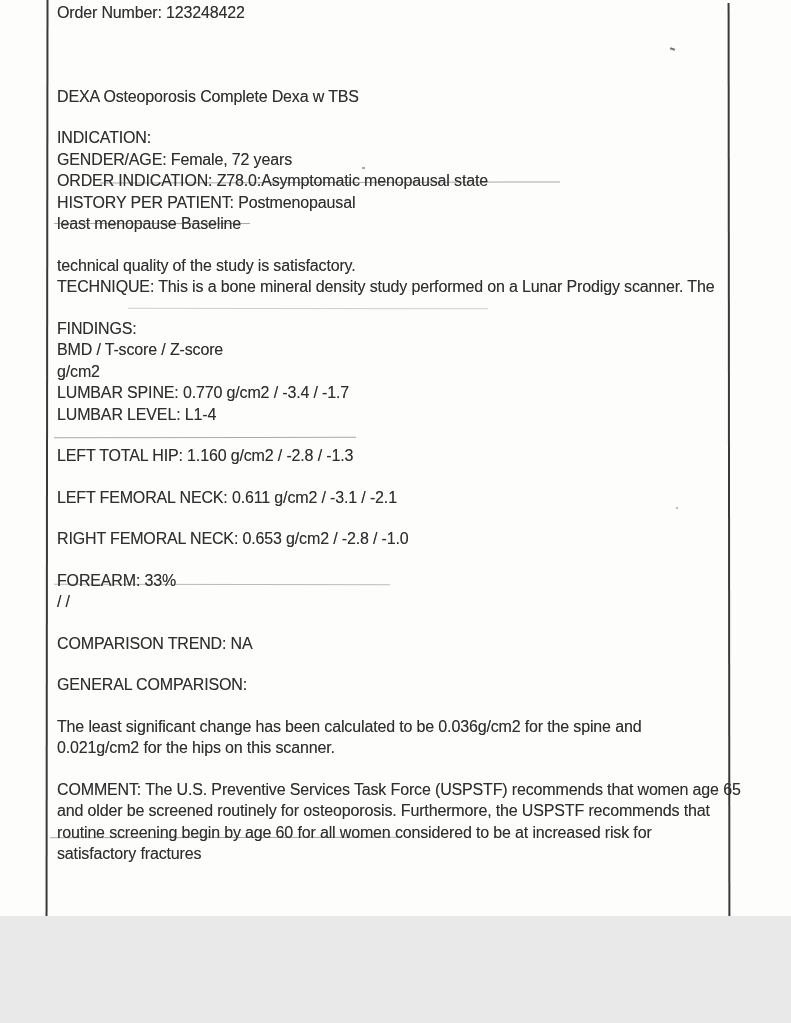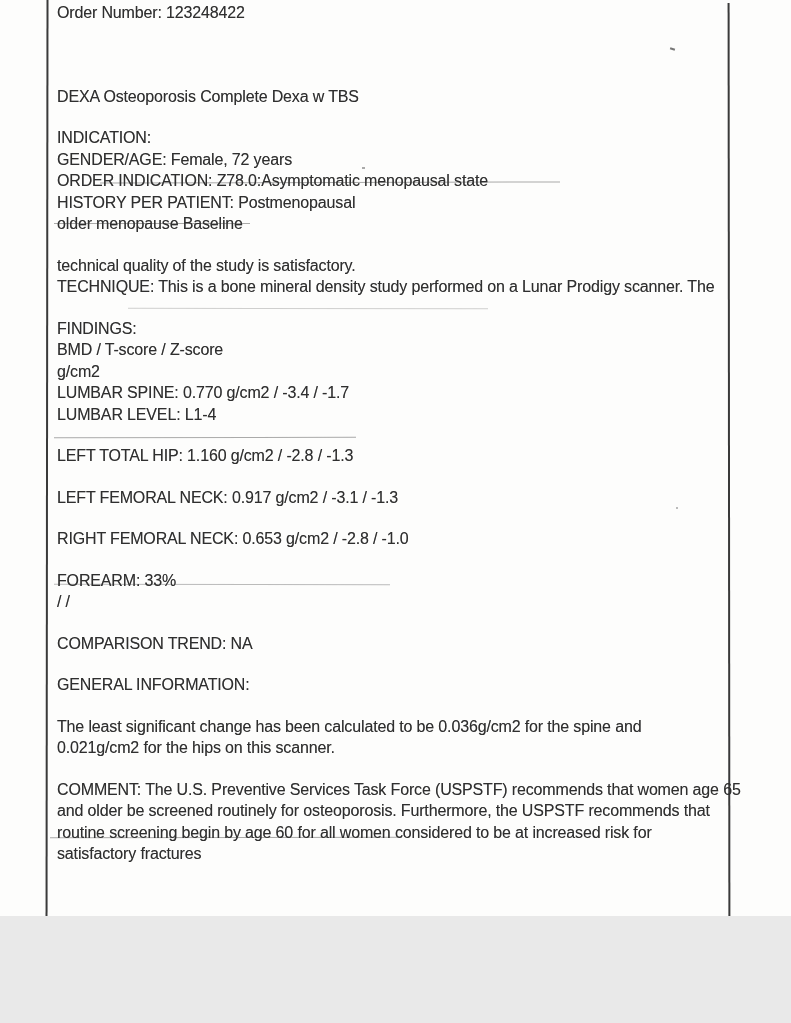--- a/index.html
+++ b/index.html
@@ -62,21 +62,21 @@
 
     <div class="para">
       <div class="line">DEXA Osteoporosis Complete Dexa w TBS</div>
     </div>
 
     <div class="para">
       <div class="line">INDICATION:</div>
       <div class="line">GENDER/AGE: Female, 72 years</div>
       <div class="line">ORDER INDICATION: Z78.0:Asymptomatic menopausal state</div>
       <div class="line">HISTORY PER PATIENT: Postmenopausal</div>
-      <div class="line">older menopause Baseline</div>
+      <div class="line">least menopause Baseline</div>
     </div>
 
 
     <div class="para">
       <div class="line">technical quality of the study is satisfactory.</div>
       <div class="line">TECHNIQUE: This is a bone mineral density study performed on a Lunar Prodigy scanner. The</div>
     </div>
 
     <div class="para">
       <div class="line">FINDINGS:</div>
@@ -85,38 +85,38 @@
       <div class="line">LUMBAR SPINE: 0.770 g/cm2 / -3.4 / -1.7</div>
       <div class="line">LUMBAR LEVEL: L1-4</div>
     </div>
 
     <div class="para">
       <div class="line">LEFT TOTAL HIP: 1.160 g/cm2 / -2.8 / -1.3</div>
     </div>
 
 
     <div class="para">
-      <div class="line">LEFT FEMORAL NECK: 0.917 g/cm2 / -3.1 / -1.3</div>
+      <div class="line">LEFT FEMORAL NECK: 0.611 g/cm2 / -3.1 / -2.1</div>
     </div>
 
     <div class="para">
       <div class="line">RIGHT FEMORAL NECK: 0.653 g/cm2 / -2.8 / -1.0</div>
     </div>
 
     <div class="para">
       <div class="line">FOREARM: 33%</div>
       <div class="line">/ /</div>
     </div>
 
     <div class="para">
       <div class="line">COMPARISON TREND: NA</div>
     </div>
 
     <div class="para">
-      <div class="line">GENERAL INFORMATION:</div>
+      <div class="line">GENERAL COMPARISON:</div>
     </div>
 
     <div class="para">
       <div class="line">The least significant change has been calculated to be 0.036g/cm2 for the spine and</div>
       <div class="line">0.021g/cm2 for the hips on this scanner.</div>
     </div>
 
     <div class="para">
       <div class="line">COMMENT: The U.S. Preventive Services Task Force (USPSTF) recommends that women age 65</div>
       <div class="line">and older be screened routinely for osteoporosis. Furthermore, the USPSTF recommends that</div>

